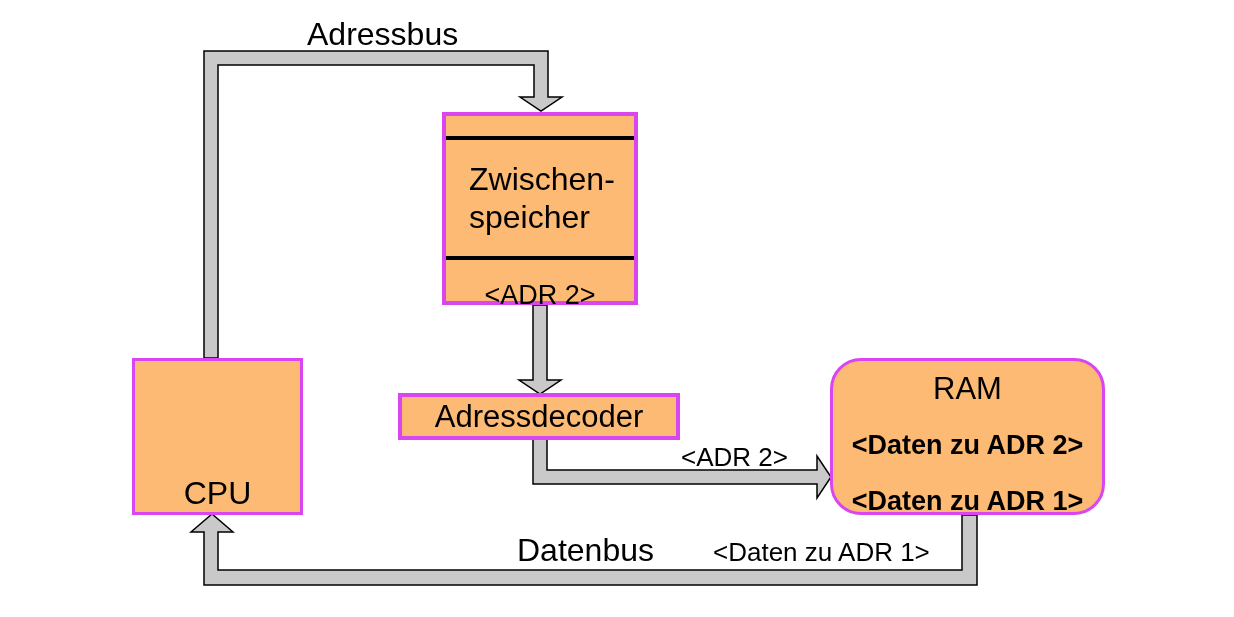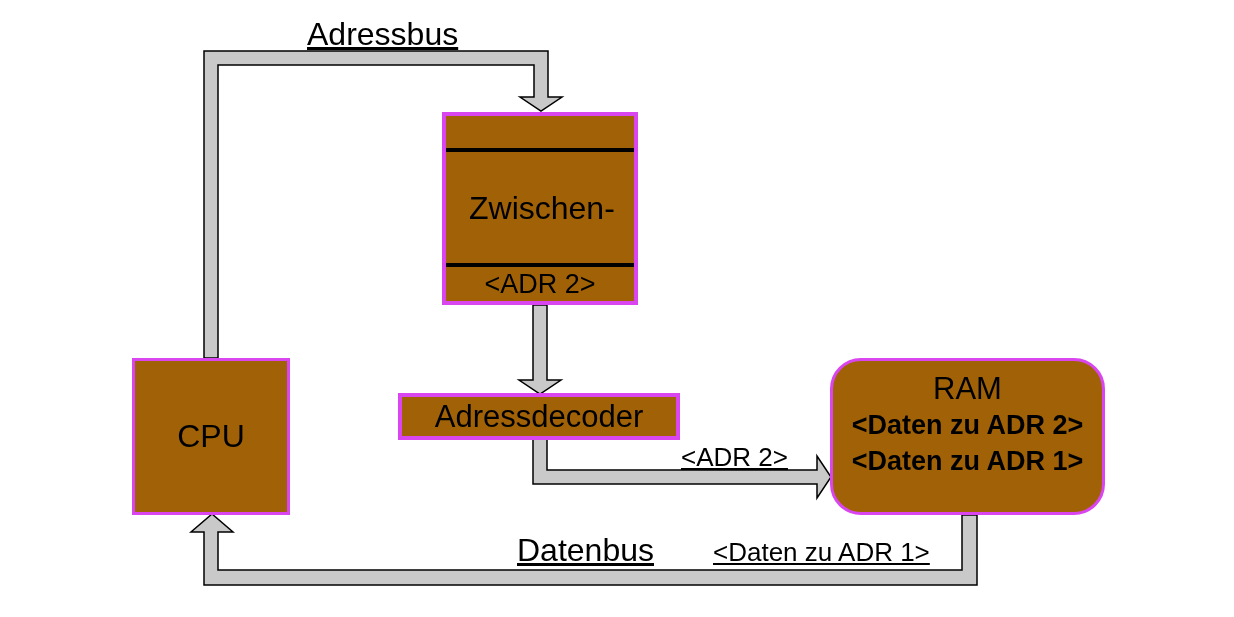--- a/index.html
+++ b/index.html
@@ -24,27 +24,28 @@
     height: 617px;
   }
   .bus {
     fill: #c9c9c9;
     stroke: #000000;
     stroke-width: 1.5;
     stroke-linejoin: miter;
   }
   .node {
     position: absolute;
-    background: #a16207;
+    background: #fdba74;
     border: 3px solid #d946ef;
     box-sizing: border-box;
+    gap: 20px;
   }
   .node-cpu {
-    left: 132px; top: 358px; width: 158px; height: 157px;
-    display: flex; align-items: center; justify-content: center;
+    left: 132px; top: 358px; width: 171px; height: 157px;
+    display: flex; align-items: flex-end; justify-content: center;
     font-size: 32px;
   }
   .node-buffer {
     left: 442px; top: 112px; width: 196px; height: 193px;
     border-width: 4px;
     display: flex; flex-direction: column;
   }
   .buffer-top { height: 32px; }
   .buffer-divider { height: 0; border-top: 4px solid #000000; }
   .buffer-main {
@@ -70,21 +71,20 @@
     display: flex; flex-direction: column; align-items: center;
     padding-top: 10px;
     border-radius: 31px;
   }
   .ram-title { font-size: 31px; line-height: 36px; }
   .ram-row { font-size: 27px; line-height: 36px; font-weight: bold; }
   .flabel {
     position: absolute;
     white-space: nowrap;
     font-size: 32px;
-    text-decoration: underline;
   }
   .flabel-small { font-size: 26px; }
   #adressbus-label { left: 307px; top: 16px; }
   #datenbus-label  { left: 517px; top: 532px; }
   #daten-adr1-label { left: 713px; top: 537px; }
   #adr2-bus-label   { left: 681px; top: 442px; }
 </style>
 </head>
 <body>
 
@@ -103,20 +103,21 @@
 
   <div class="node node-cpu">
     <span>CPU</span>
   </div>
 
   <div class="node node-buffer">
     <div class="buffer-top"></div>
     <div class="buffer-divider"></div>
     <div class="buffer-main">
       <span>Zwischen-</span>
+      <span>speicher</span>
     </div>
     <div class="buffer-divider"></div>
     <div class="buffer-slot">&lt;ADR 2&gt;</div>
   </div>
 
   <div class="node node-decoder">
     <span>Adressdecoder</span>
   </div>
 
   <div class="node node-ram">

